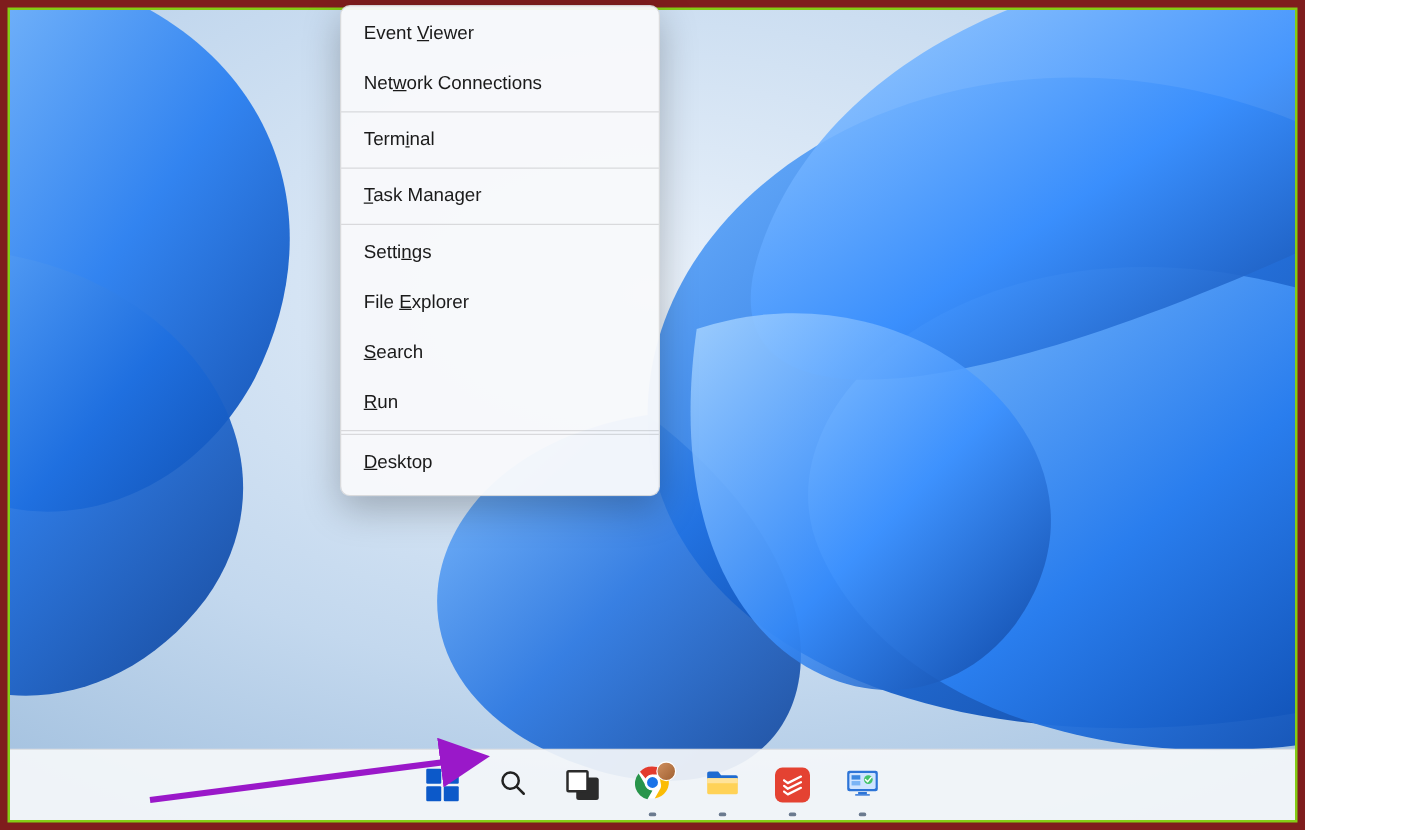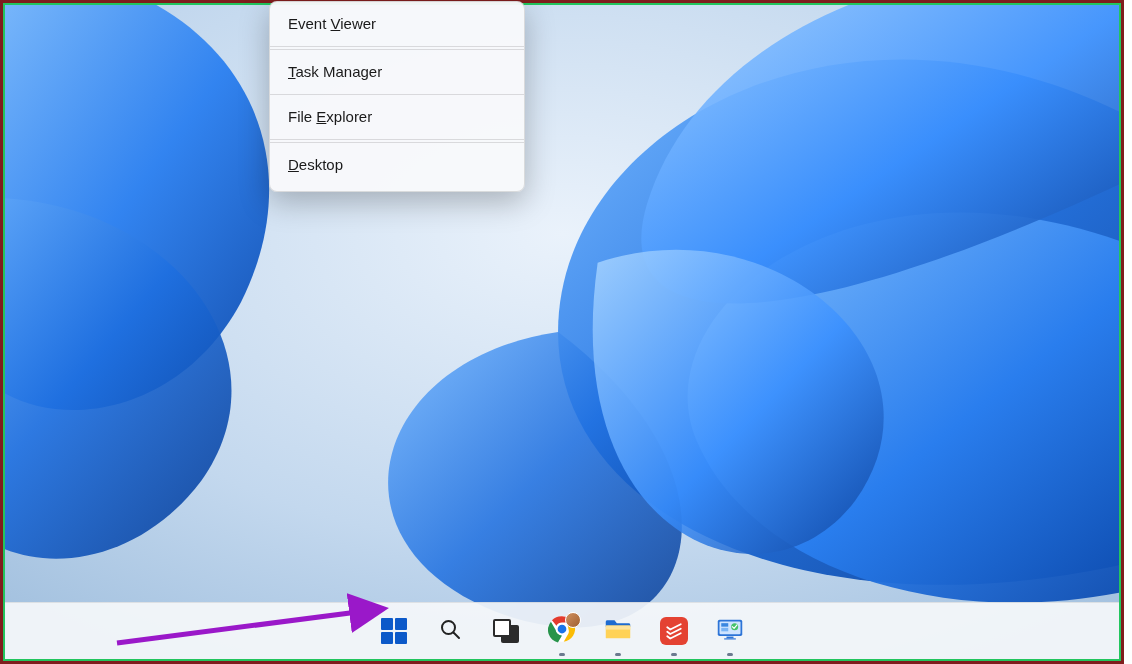--- a/index.html
+++ b/index.html
@@ -1,16 +1,16 @@
 <!DOCTYPE html>
 <html><head>
 <meta charset="utf-8">
 <style>
   html, body { margin:0; padding:0; width:1132px; height:664px; overflow:hidden; font-family:"Segoe UI",Arial,sans-serif; }
-  .screen { position:relative; width:1124px; height:664px; background:#22c55e; border:3px solid #7f1d1d; box-sizing:border-box; }
+  .screen { position:relative; width:1044px; height:664px; background:#84cc16; border:6px solid #7f1d1d; box-sizing:border-box; }
   .wallpaper { position:absolute; inset:2px; overflow:hidden; }
   .wallpaper svg { width:100%; height:100%; display:block; }
 
   .taskbar { position:absolute; left:2px; right:2px; bottom:2px; height:56px;
              background:rgba(245,247,250,0.92); border-top:1px solid rgba(0,0,0,0.08);
              display:flex; align-items:center; justify-content:center; gap:26px; }
   .tb-item { width:30px; height:30px; display:flex; align-items:center; justify-content:center; position:relative; }
   .tb-item.open::after { content:""; position:absolute; bottom:-10px; left:50%; transform:translateX(-50%);
                          width:6px; height:3px; border-radius:2px; background:#6b7a8f; }
 
@@ -96,28 +96,43 @@
       <path d="M-80 200 C 140 160, 300 340, 200 480 C 110 600, -60 580, -80 440 Z" fill="url(#petal1)" opacity="0.9"></path>
       <path d="M560 330 C 360 360, 320 560, 520 620 C 700 670, 760 480, 560 330 Z" fill="url(#petal1)" opacity="0.85"></path>
       <path d="M600 260 C 780 200, 960 360, 860 500 C 770 620, 560 540, 600 260 Z" fill="url(#petal3)" opacity="0.85"></path>
     </svg>
   </div>
 
   <div class="context-menu" id="context-menu">
       <div class="menu-item">
         <span class="label">Event <u>V</u>iewer</span>
       </div>
-      <div class="menu-sep"></div>
+      <div class="menu-item">
+        <span class="label">Net<u>w</u>ork Connections</span>
+      </div>
+      <div class="menu-sep"></div>
+      <div class="menu-item">
+        <span class="label">Term<u>i</u>nal</span>
+      </div>
       <div class="menu-sep"></div>
       <div class="menu-item">
         <span class="label"><u>T</u>ask Manager</span>
       </div>
       <div class="menu-sep"></div>
       <div class="menu-item">
+        <span class="label">Setti<u>n</u>gs</span>
+      </div>
+      <div class="menu-item">
         <span class="label">File <u>E</u>xplorer</span>
+      </div>
+      <div class="menu-item">
+        <span class="label"><u>S</u>earch</span>
+      </div>
+      <div class="menu-item">
+        <span class="label"><u>R</u>un</span>
       </div>
       <div class="menu-sep"></div>
       <div class="menu-sep"></div>
       <div class="menu-item">
         <span class="label"><u>D</u>esktop</span>
       </div>
     </div>
 
   <div class="taskbar" id="taskbar">
       <div class="tb-item">

